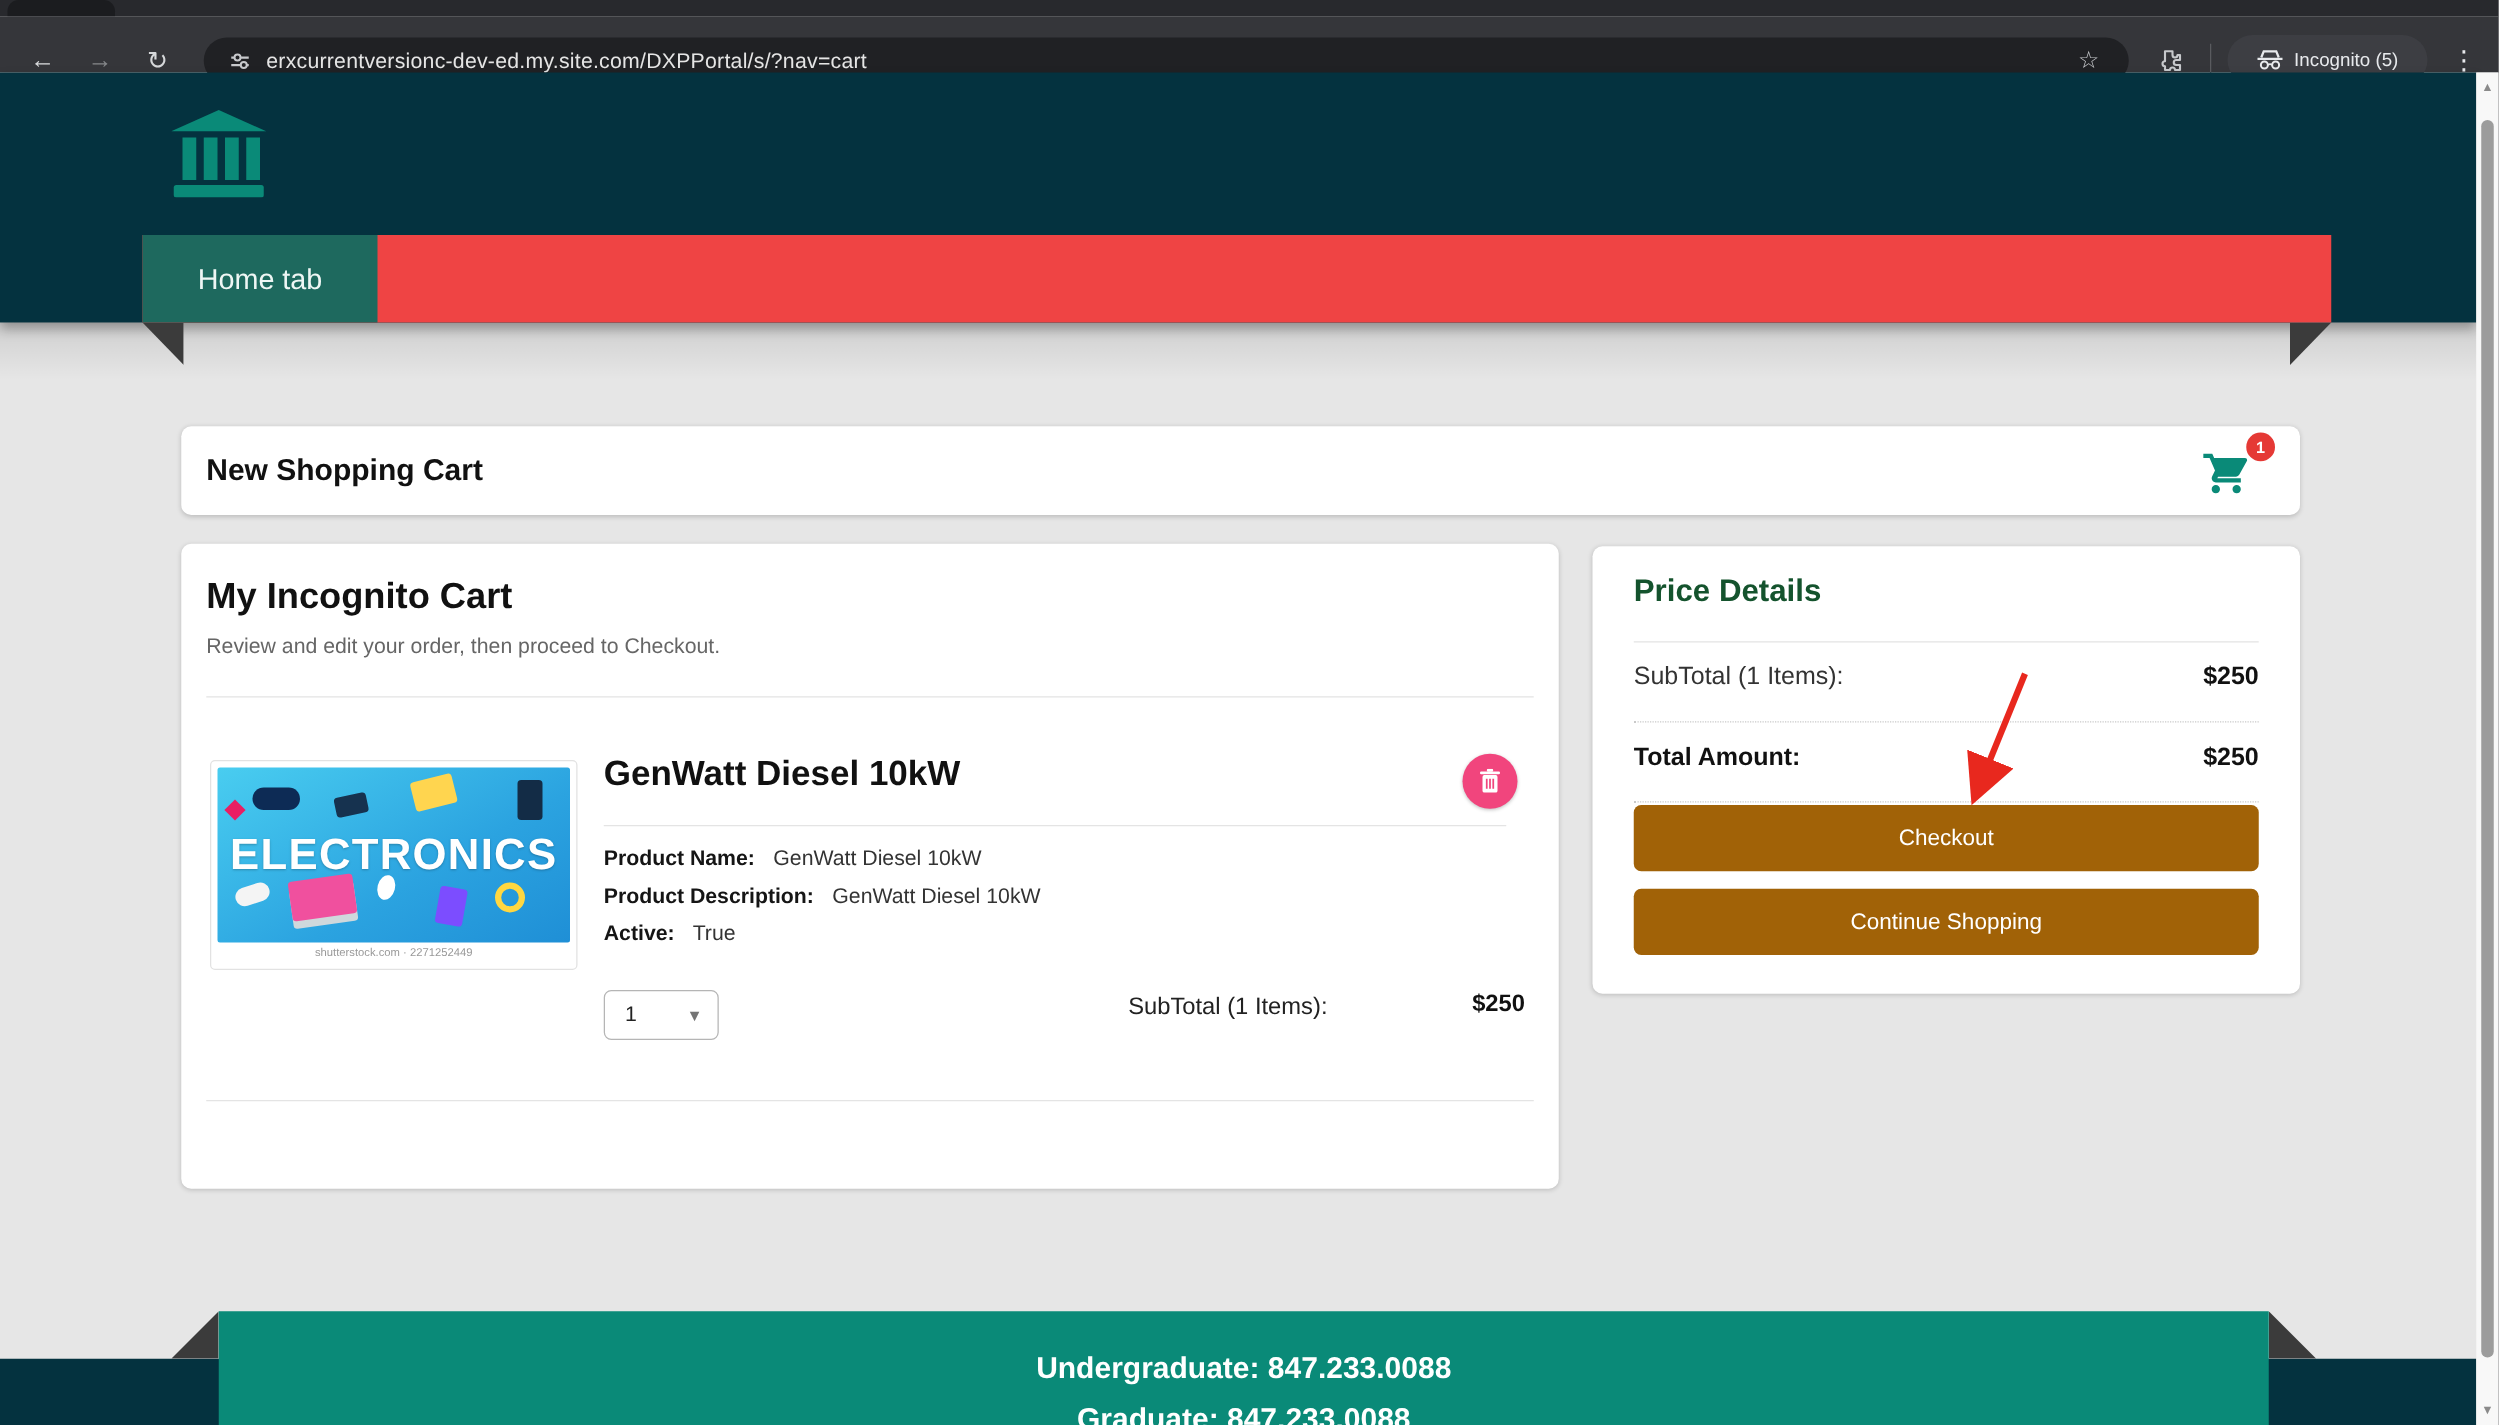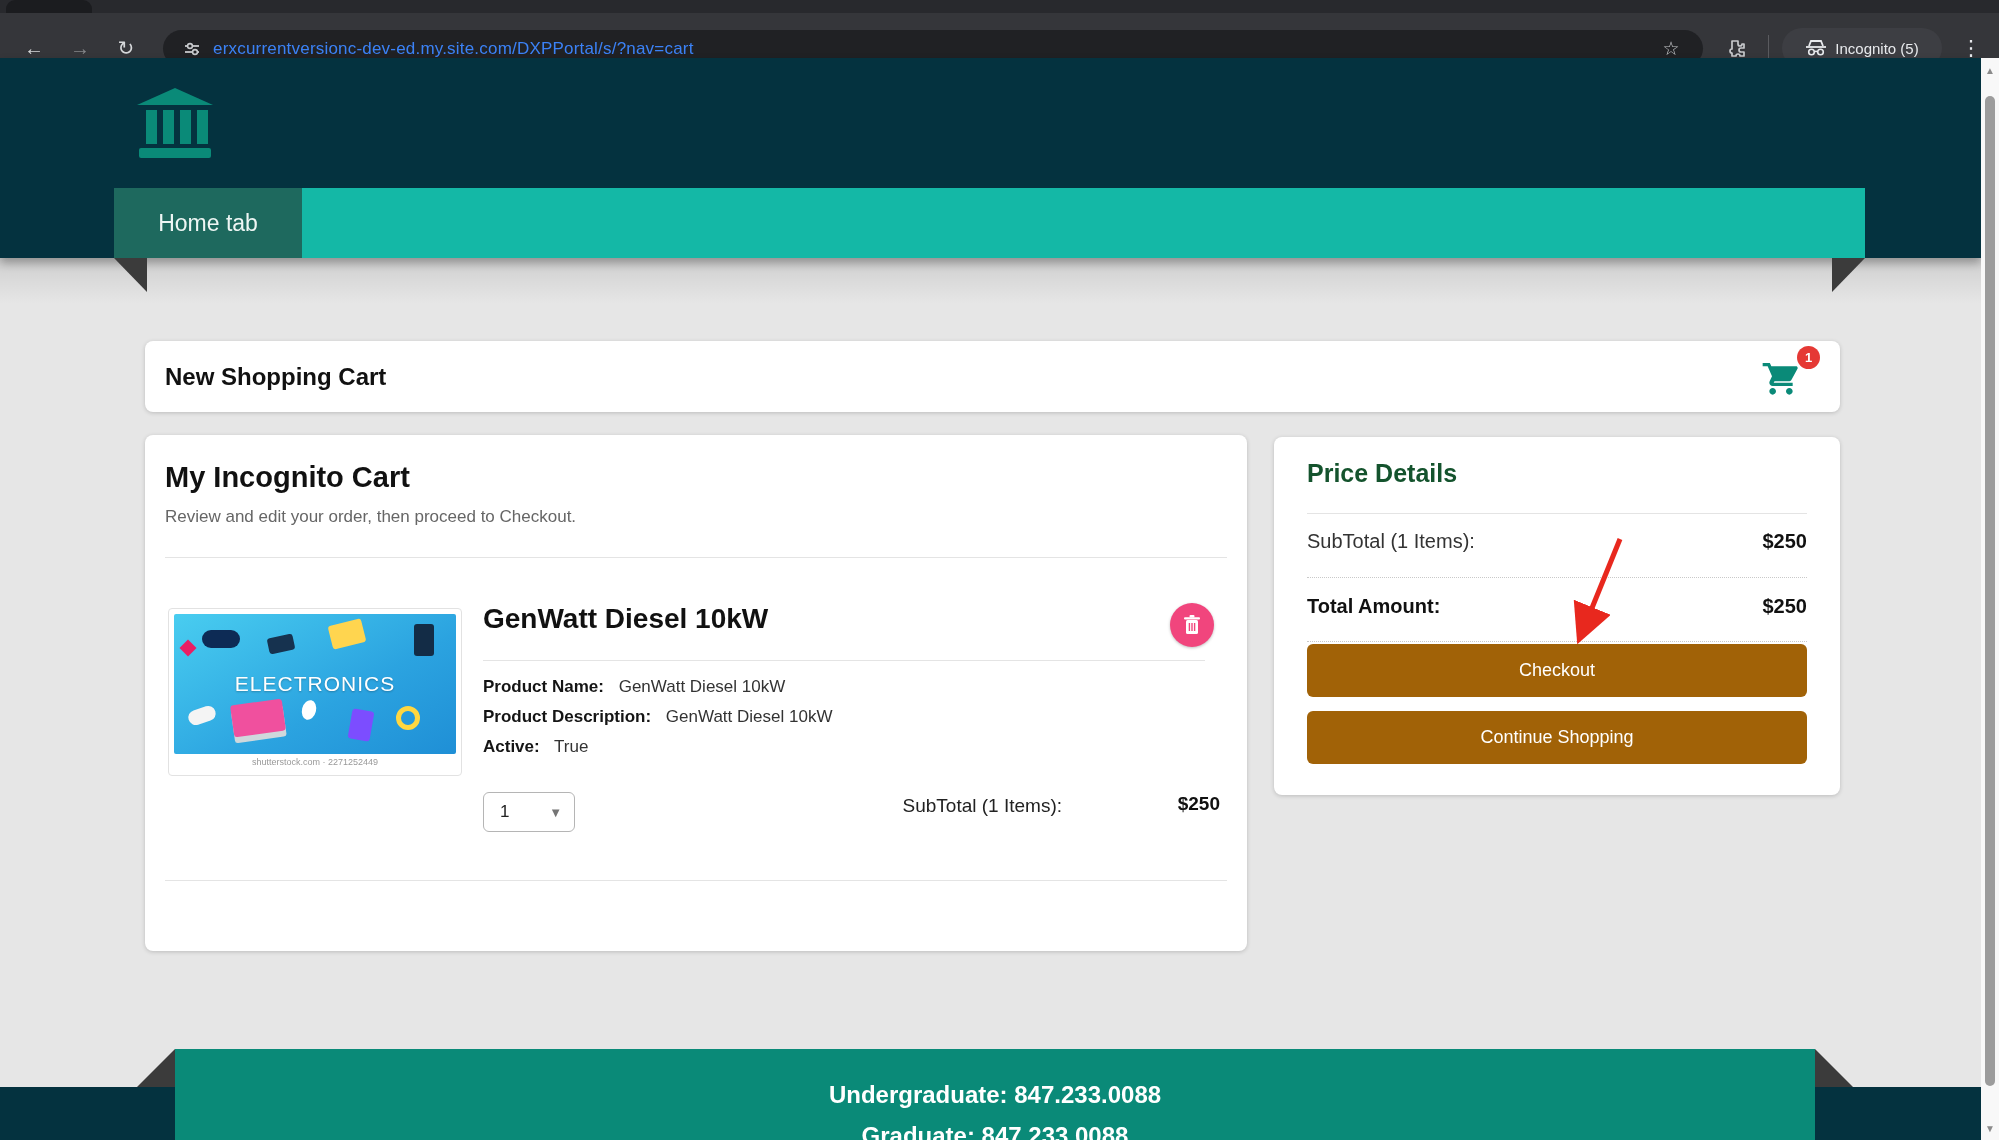--- a/index.html
+++ b/index.html
@@ -10,31 +10,31 @@
 
   
   .tabstrip { left:0; top:0; width:1999px; height:13px; background:#28292d; }
   .active-tab { left:6px; top:0; width:86px; height:13px; background:#1b1c1f; border-radius:9px 9px 0 0; }
   .toolbar { left:0; top:13px; width:1999px; height:45px; background:#35363a; }
   .nav-btn { top:17px; width:36px; height:36px; border-radius:50%; color:#d6d8da; font-size:20px;
              display:flex; align-items:center; justify-content:center; }
   .nav-btn.dim { color:#85878a; }
   .omnibox { left:163px; top:17px; width:1540px; height:37px; background:#202124; border-radius:19px;
              display:flex; align-items:center; }
-  .url-text { color:#3b82f6; font-size:17px; margin-left:50px; letter-spacing:.2px; }
+  .url-text { color:#e5e5e5; font-size:17px; margin-left:50px; letter-spacing:.2px; }
   .ob-icon { position:absolute; }
   .chip { left:1782px; top:15px; width:160px; height:40px; background:#3d3e43; border-radius:20px;
           display:flex; align-items:center; justify-content:center; gap:8px; color:#e8eaed; font-size:15px; }
   .vdiv { left:1768px; top:22px; width:1px; height:26px; background:#5a5b5f; }
   .kebab { left:1958px; top:16px; width:26px; height:38px; color:#e8eaed; font-size:21px;
            display:flex; align-items:center; justify-content:center; }
 
   
   .hero { left:0; top:58px; width:1981px; height:200px; background:#04323f; box-shadow:0 5px 9px rgba(0,0,0,.30); }
-  .navbar { left:114px; top:188px; width:1751px; height:70px; background:#14b8a6; }
+  .navbar { left:114px; top:188px; width:1751px; height:70px; background:#ef4444; }
   .home-tab { left:0; top:0; width:188px; height:70px; background:#1e695e; display:flex; align-items:center;
               justify-content:center; color:#eef6f4; font-size:23px; }
   .fold { width:33px; height:34px; background:#3b3b3b; }
   .fold-l { left:114px; top:258px; clip-path:polygon(0 0, 100% 0, 100% 100%); }
   .fold-r { left:1832px; top:258px; clip-path:polygon(0 0, 100% 0, 0 100%); }
   .under-shade { left:0; top:258px; width:1981px; height:46px;
                  background:linear-gradient(rgba(0,0,0,.10), rgba(0,0,0,0)); }
 
   
   .card { background:#fff; border-radius:8px; box-shadow:0 1px 4px rgba(0,0,0,.18); }
@@ -46,21 +46,21 @@
 
   .cartcard { left:145px; top:435px; width:1102px; height:516px; }
   .h1 { font-size:29px; font-weight:bold; color:#111; }
   .sub { font-size:17px; color:#666; }
   .hr { border-top:1px solid #e4e4e4; }
   .prod-frame { left:23px; top:173px; width:294px; height:168px; background:#fff; border:1px solid #e2e2e2;
                 border-radius:4px; }
   .prod-img { left:5px; top:5px; width:282px; height:140px; border-radius:2px; overflow:hidden;
               background:linear-gradient(150deg,#49cdf0 0%,#2ba3e0 60%,#1f8fd6 100%);
               display:flex; align-items:center; justify-content:center; }
-  .prod-img-word { color:#fff; font-size:21px; font-weight:normal; letter-spacing:1px;
+  .prod-img-word { color:#fff; font-size:35px; font-weight:bold; letter-spacing:1px;
                    text-shadow:0 1px 2px rgba(0,0,0,.25); }
   .decor { position:absolute; }
   .prod-caption { left:0; top:148px; width:292px; text-align:center; font-size:9px; color:#999; }
   .prod-title { left:338px; top:168px; font-size:28px; font-weight:bold; color:#111; }
   .trash-btn { left:1025px; top:168px; width:44px; height:44px; border-radius:50%; background:#f1457d;
                display:flex; align-items:center; justify-content:center; box-shadow:0 1px 3px rgba(0,0,0,.25); }
   .field-row { left:338px; font-size:17px; color:#333; }
   .field-row b { color:#151515; margin-right:10px; }
   .qty { left:338px; top:357px; width:92px; height:40px; border:1px solid #b5b5b5; border-radius:6px;
          background:#fff; display:flex; align-items:center; }

